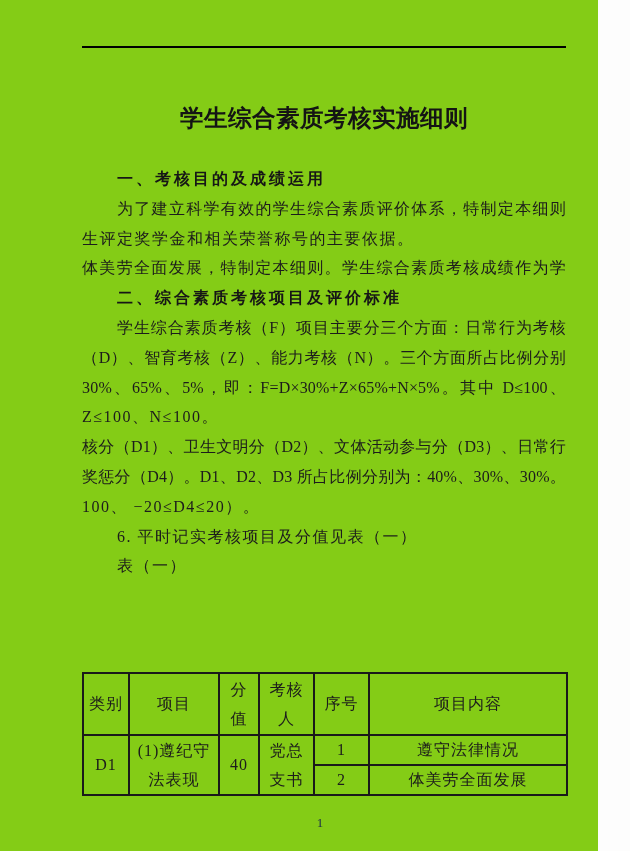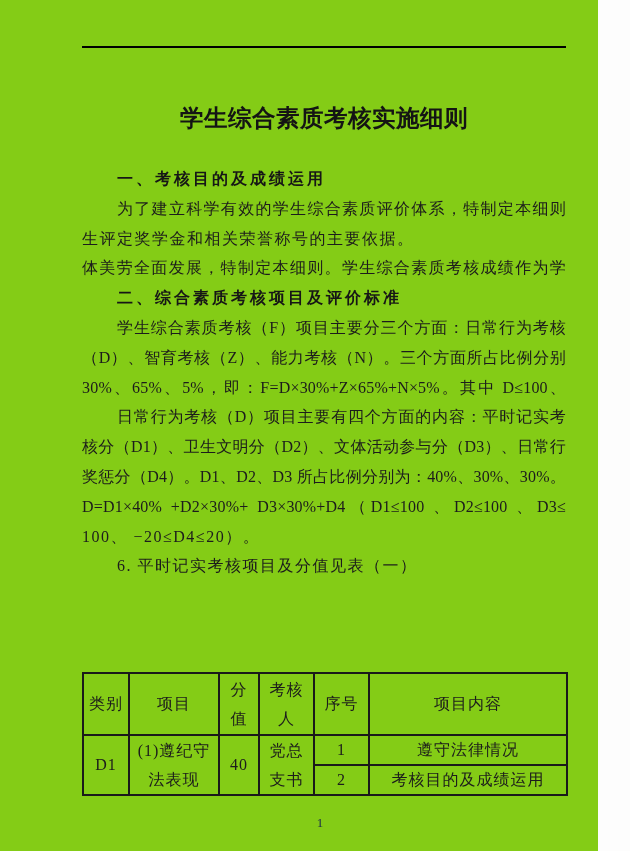--- a/index.html
+++ b/index.html
@@ -43,26 +43,26 @@
 
   <div class="content">
     <div class="line h ind">一、考核目的及成绩运用</div>
     <div class="line ind fill">为了建立科学有效的学生综合素质评价体系，特制定本细则</div>
     <div class="line">生评定奖学金和相关荣誉称号的主要依据。</div>
     <div class="line fill">体美劳全面发展，特制定本细则。学生综合素质考核成绩作为学</div>
     <div class="line h ind">二、综合素质考核项目及评价标准</div>
     <div class="line ind fill">学生综合素质考核（F）项目主要分三个方面：日常行为考核</div>
     <div class="line fill">（D）、智育考核（Z）、能力考核（N）。三个方面所占比例分别为</div>
     <div class="line fill">30%、65%、5%，即：F=D×30%+Z×65%+N×5%。其中 D≤100、</div>
-    <div class="line ind fill">日常行为考核（D）项目主要有四个方面的内容：平时记实考</div>
+    <div class="line">Z≤100、N≤100。</div>
     <div class="line fill">核分（D1）、卫生文明分（D2）、文体活动参与分（D3）、日常行为</div>
     <div class="line fill">奖惩分（D4）。D1、D2、D3 所占比例分别为：40%、30%、30%。</div>
-    <div class="line fill">D=D1×40% +D2×30%+ D3×30%+D4（D1≤100 、D2≤100 、D3≤</div>
     <div class="line">100、 −20≤D4≤20）。</div>
     <div class="line ind">6. 平时记实考核项目及分值见表（一）</div>
+    <div class="line ind">表（一）</div>
   </div>
 
   <table class="assess">
     <colgroup>
       <col style="width:46px">
         <col style="width:90px">
         <col style="width:40px">
       <col style="width:55px">
         <col style="width:55px">
         <col style="width:198px">
@@ -91,20 +91,20 @@
       <td rowspan="2">40</td>
       <td rowspan="2" class="two-line">
         <div>党总</div>
         <div>支书</div>
       </td>
       <td>1</td>
       <td>遵守法律情况</td>
     </tr>
     <tr class="bodyrow">
       <td>2</td>
-      <td>考核目的及成绩运用</td>
+      <td>体美劳全面发展</td>
     </tr>
   </tbody>
     </table>
 
   <div class="pagenum">1</div>
 
 </div>
 
 </body></html>

